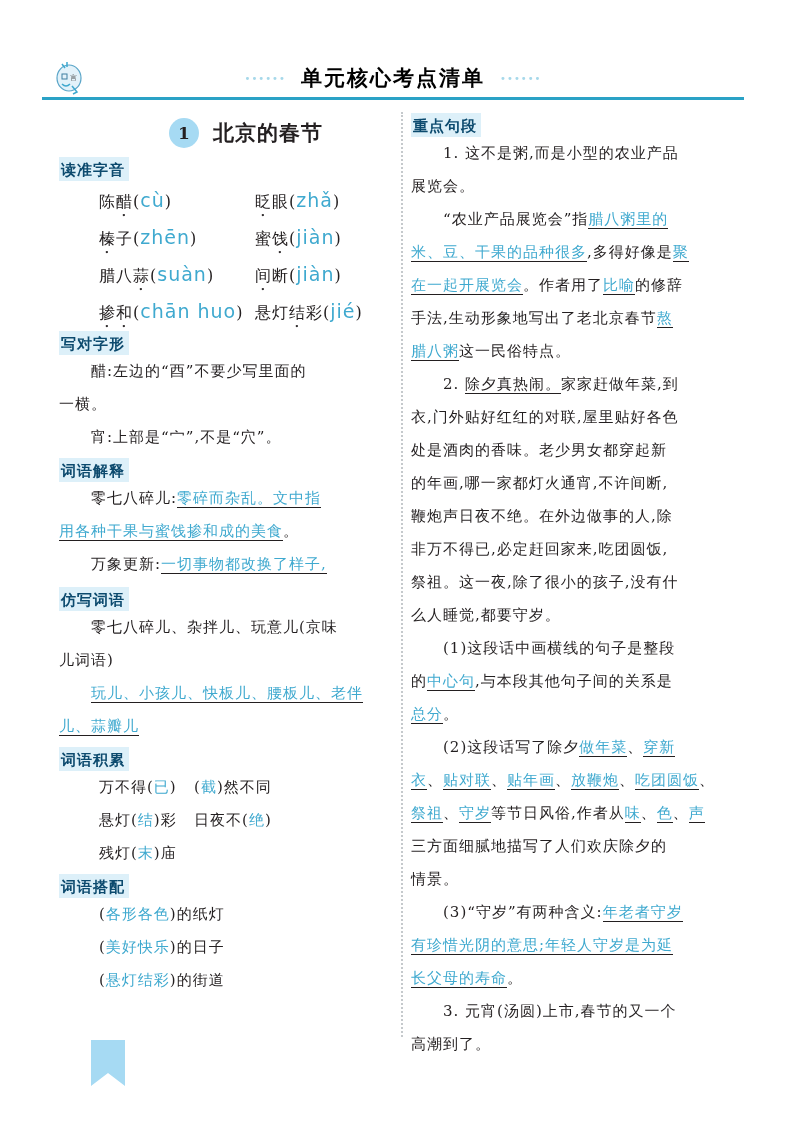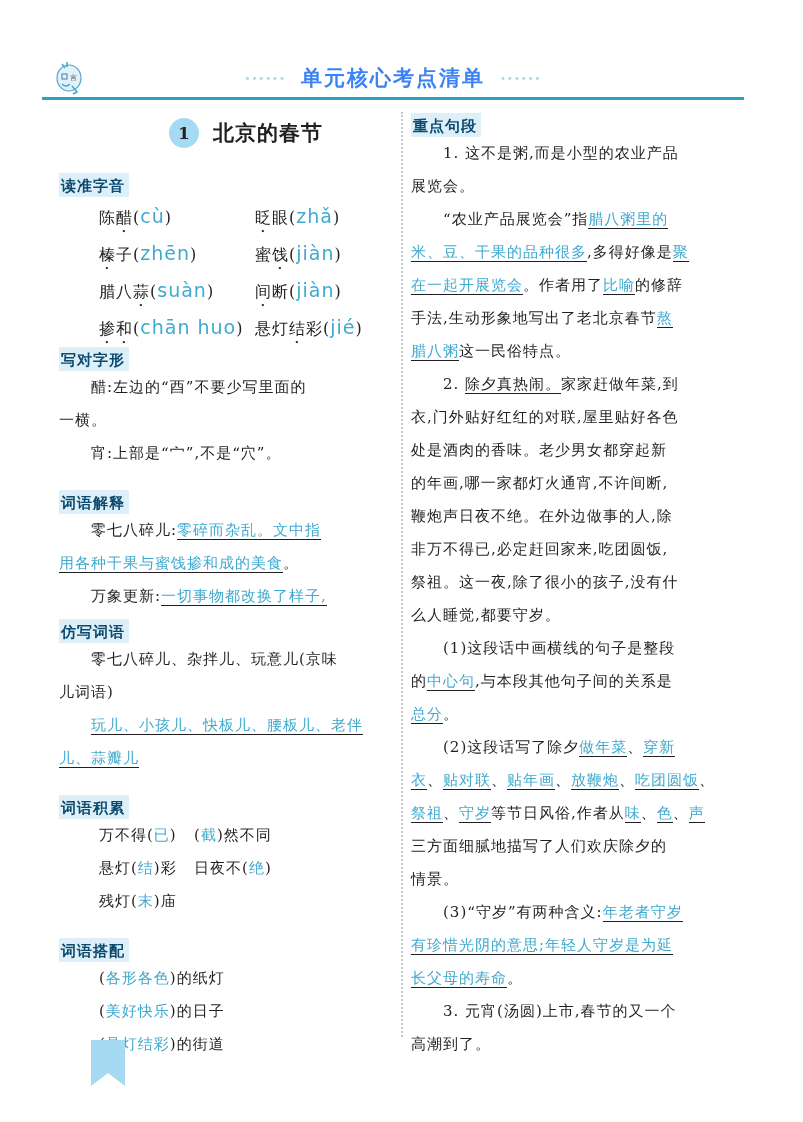--- a/index.html
+++ b/index.html
@@ -3,21 +3,21 @@
 <meta charset="utf-8">
 <style>
   * { margin: 0; padding: 0; box-sizing: border-box; }
   html, body { width: 803px; height: 1122px; background: #ffffff; overflow: hidden; }
   body { position: relative; font-family: "DejaVu Serif", "Liberation Serif", serif; color: #231f20; }
 
   .header { position: absolute; left: 42px; top: 56px; width: 702px; height: 44px; }
   .header .logo { position: absolute; left: 10px; top: 2px; width: 34px; height: 40px; }
   .header .title-wrap { position: absolute; left: 0; right: 0; top: 8px; text-align: center; }
   .header .dots { display: inline-block; vertical-align: middle; letter-spacing: 1px; font-size: 10px; color: #a6d8ea; font-family: "DejaVu Sans", sans-serif; }
-  .header .title { display: inline-block; vertical-align: middle; margin: 0 10px; font-size: 21px; font-weight: bold; color: #3b82f6; letter-spacing: 2px; font-family: "DejaVu Sans", sans-serif; }
+  .header .title { display: inline-block; vertical-align: middle; margin: 0 10px; font-size: 21px; font-weight: bold; color: #000000; letter-spacing: 2px; font-family: "DejaVu Sans", sans-serif; }
   .header .rule { position: absolute; left: 0; right: 0; bottom: 0; height: 3px; background: #2aa2c6; }
 
   .col-divider { position: absolute; left: 401px; top: 112px; width: 0; height: 925px; border-left: 2px dotted #c5c9cc; }
 
   .left { position: absolute; left: 59px; top: 113px; width: 334px; }
   .right { position: absolute; left: 411px; top: 113px; width: 334px; }
 
   .lesson-title { height: 40px; display: flex; align-items: center; justify-content: center; margin-left: 40px; }
   .lesson-num { width: 30px; height: 30px; border-radius: 50%; background: #a6daf3; display: flex; align-items: center; justify-content: center; font-weight: bold; font-size: 17px; color: #231f20; margin-right: 14px; font-family: "DejaVu Serif", serif; }
   .lesson-name { font-size: 21px; font-weight: bold; font-family: "DejaVu Sans", sans-serif; letter-spacing: 1px; }
@@ -32,21 +32,21 @@
 
   .pron-grid { display: grid; grid-template-columns: 156px 170px; padding-left: 40px; row-gap: 0; margin-top: 2px; }
   .pron-grid .cell { font-size: 16px; line-height: 34.5px; letter-spacing: 1px; }
   .dot { text-emphasis: dot; -webkit-text-emphasis: dot; text-emphasis-position: under; -webkit-text-emphasis-position: under; }
 
   .pad40 { padding-left: 40px; }
 
   .page-num { position: absolute; left: 91px; top: 1040px; width: 34px; height: 46px; background: #a6daf3; clip-path: polygon(0 0, 100% 0, 100% 100%, 50% 72%, 0 100%); }
   .page-num span { display: block; text-align: center; font-family: "DejaVu Sans", sans-serif; font-size: 16px; padding-top: 5px; color: #231f20; padding-left: 48px; }
 
-  .mt4 { margin-top: 20px; }
+  .mt4 { margin-top: 4px; }
   .mt6 { margin-top: 6px; }
 </style>
 </head>
 <body>
 
 <div class="header">
   <svg class="logo" viewBox="0 0 34 40">
     <ellipse cx="17" cy="20" rx="12" ry="13" fill="#e3f2fa" stroke="#5aa5c8" stroke-width="1.2"></ellipse>
     <path d="M10 6 L13 10 M15 4 L15 9" stroke="#3fa9cf" stroke-width="1.5"></path>
     <rect x="10" y="16" width="5" height="5" fill="none" stroke="#3f7fa0" stroke-width="1"></rect>

